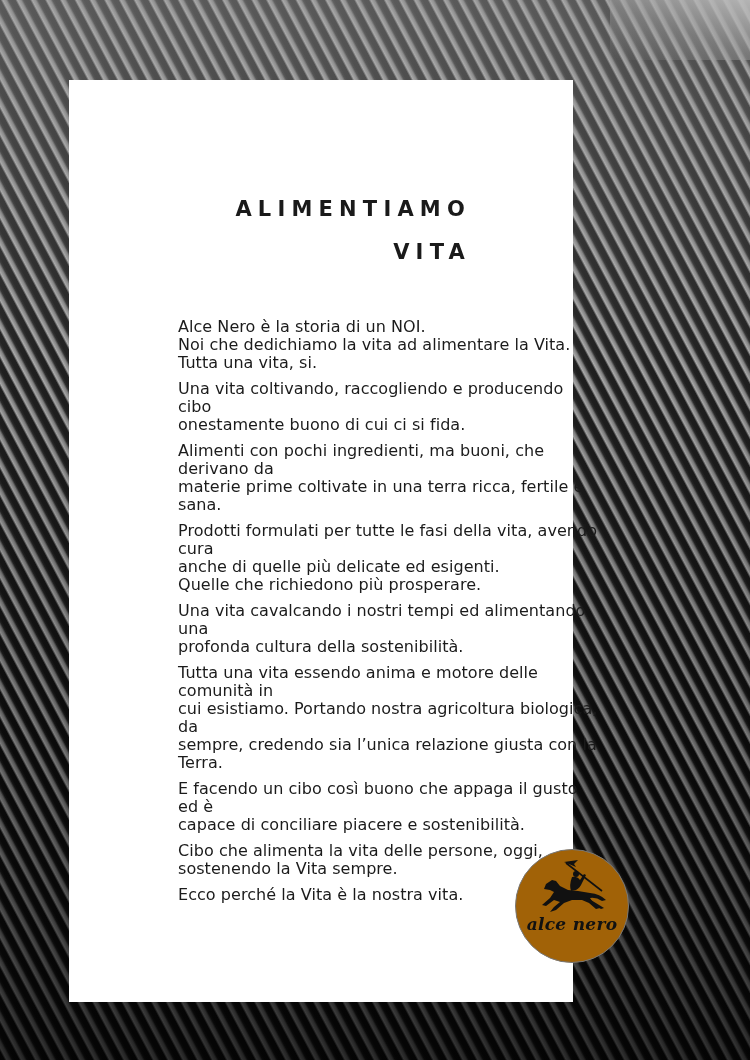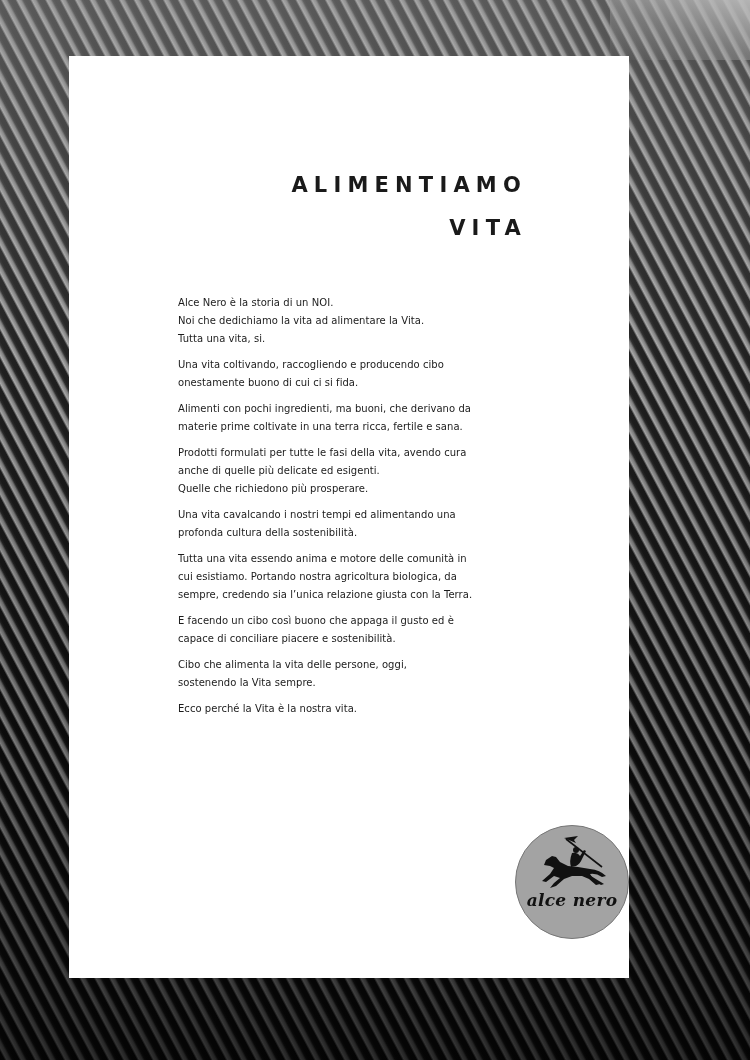--- a/index.html
+++ b/index.html
@@ -12,40 +12,40 @@
       position: absolute; inset: 0;
       background:
         linear-gradient(180deg, rgba(150,150,150,0.55) 0%, rgba(90,90,90,0.2) 35%, rgba(0,0,0,0.35) 70%, rgba(0,0,0,0.75) 100%),
         repeating-linear-gradient(62deg, #111 0px, #111 4px, #bdbdbd 6px, #8a8a8a 9px, #222 11px, #111 13px);
     }
     .bg-top-right {
       position: absolute; right: 0; top: 0; width: 140px; height: 60px;
       background: linear-gradient(200deg, rgba(190,190,190,0.9) 0%, rgba(160,160,160,0.5) 50%, rgba(0,0,0,0) 100%);
     }
     .card {
-      position: absolute; left: 69px; top: 56px; width: 560px; height: 922px;
+      position: absolute; left: 69px; top: 80px; width: 504px; height: 922px;
       background: #ffffff;
     }
     .title {
       position: absolute; right: 108px; top: 108px; text-align: right;
       font-family: "DejaVu Sans", sans-serif; font-weight: bold;
       font-size: 21px; letter-spacing: 6.2px; color: #1a1a1a;
       line-height: 43px;
     }
     .title div { margin-right: -6px; }
     .body {
       position: absolute; left: 109px; top: 238px; width: 420px;
       font-family: "DejaVu Sans", sans-serif;
-      font-size: 10px; line-height: 18px; color: #1b1b1b;
+      font-size: 16px; line-height: 18px; color: #1b1b1b;
       letter-spacing: 0.05px;
     }
     .body p { margin: 0 0 8px 0; white-space: pre-line; }
     .logo {
       position: absolute; left: 446px; top: 769px; width: 112px; height: 112px;
-      border: 1px solid #777; border-radius: 50%; background: #a3a3a3;
+      border: 1px solid #777; border-radius: 50%; background: #a16207;
     }
     .logo svg { position: absolute; left: 0; top: 0; }
     .logo-text {
       position: absolute; left: 0; right: 0; top: 64px; text-align: center;
       font-family: "DejaVu Serif", serif; font-style: italic; font-weight: bold;
       font-size: 17px; color: #111; letter-spacing: 0.3px;
     }
   </style>
 </head>
 <body>

